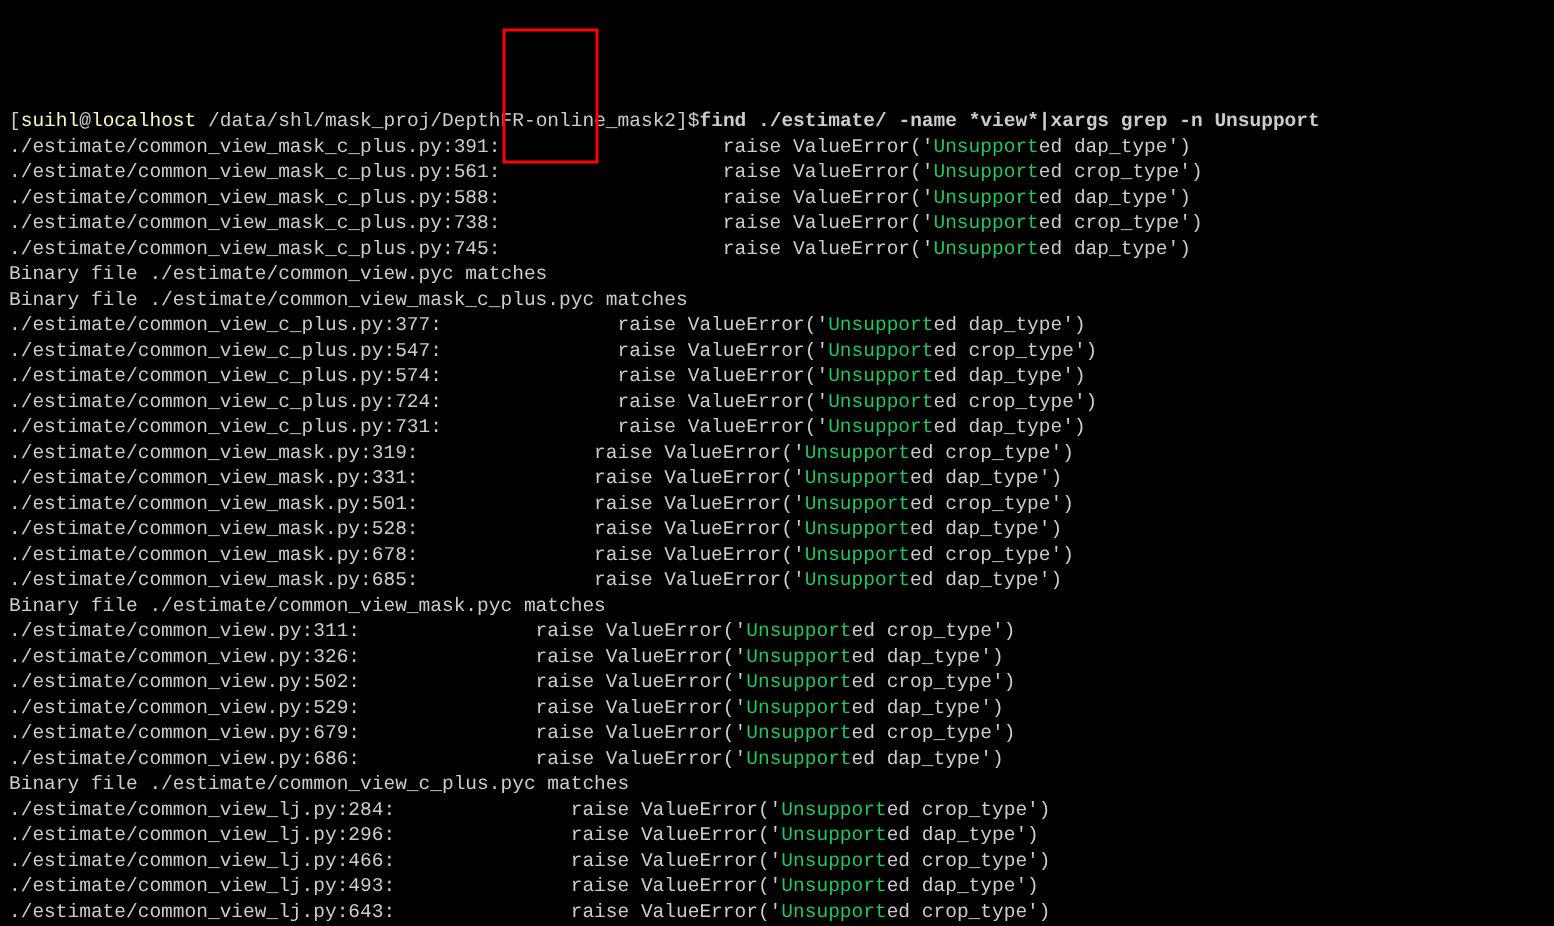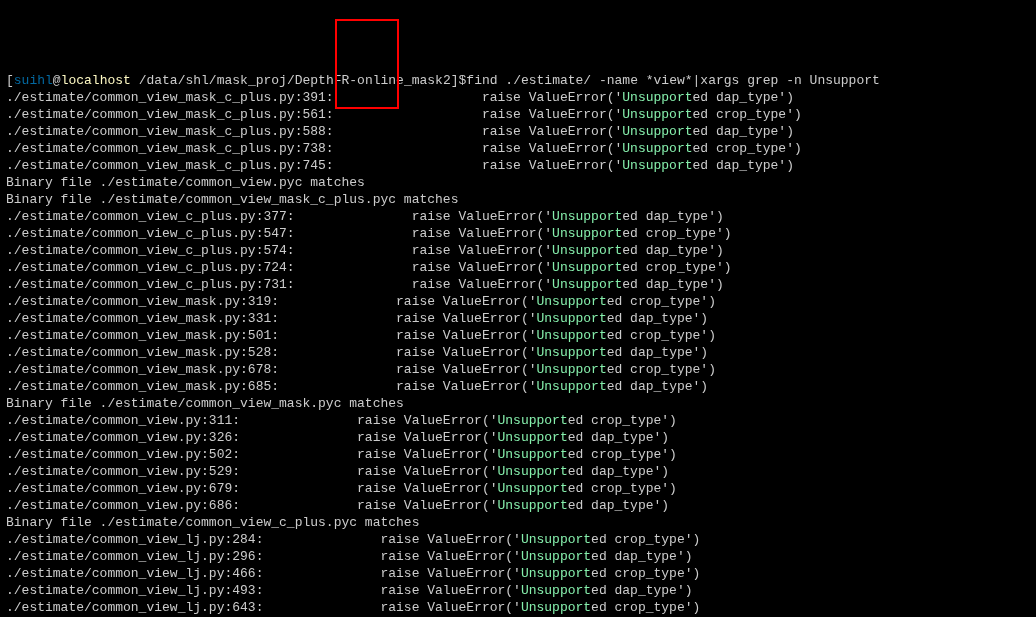--- a/index.html
+++ b/index.html
@@ -7,26 +7,26 @@
     background: #000000;
     font-family: "Courier New", monospace;
     font-size: 13px;
     line-height: 17px;
     color: #cccccc;
     padding: 4px 6px;
     white-space: pre;
     overflow: hidden;
   }
   .prompt-open { color: #cccccc; }
-  .user { color: #0369a1; }
+  .user { color: #fef9c3; }
   .at { color: #cccccc; }
   .host { color: #fef9c3; }
   .path { color: #cccccc; }
-  .cmd { color: #cccccc; }
-  .match { color: #86efac; }
+  .cmd { color: #cccccc; font-weight: bold; }
+  .match { color: #22c55e; }
   .redbox {
     position: absolute;
     border: 2px solid #ff0000;
     pointer-events: none;
   }
   .line { display: block; }
 </style>
 </head>
 <body>
 

